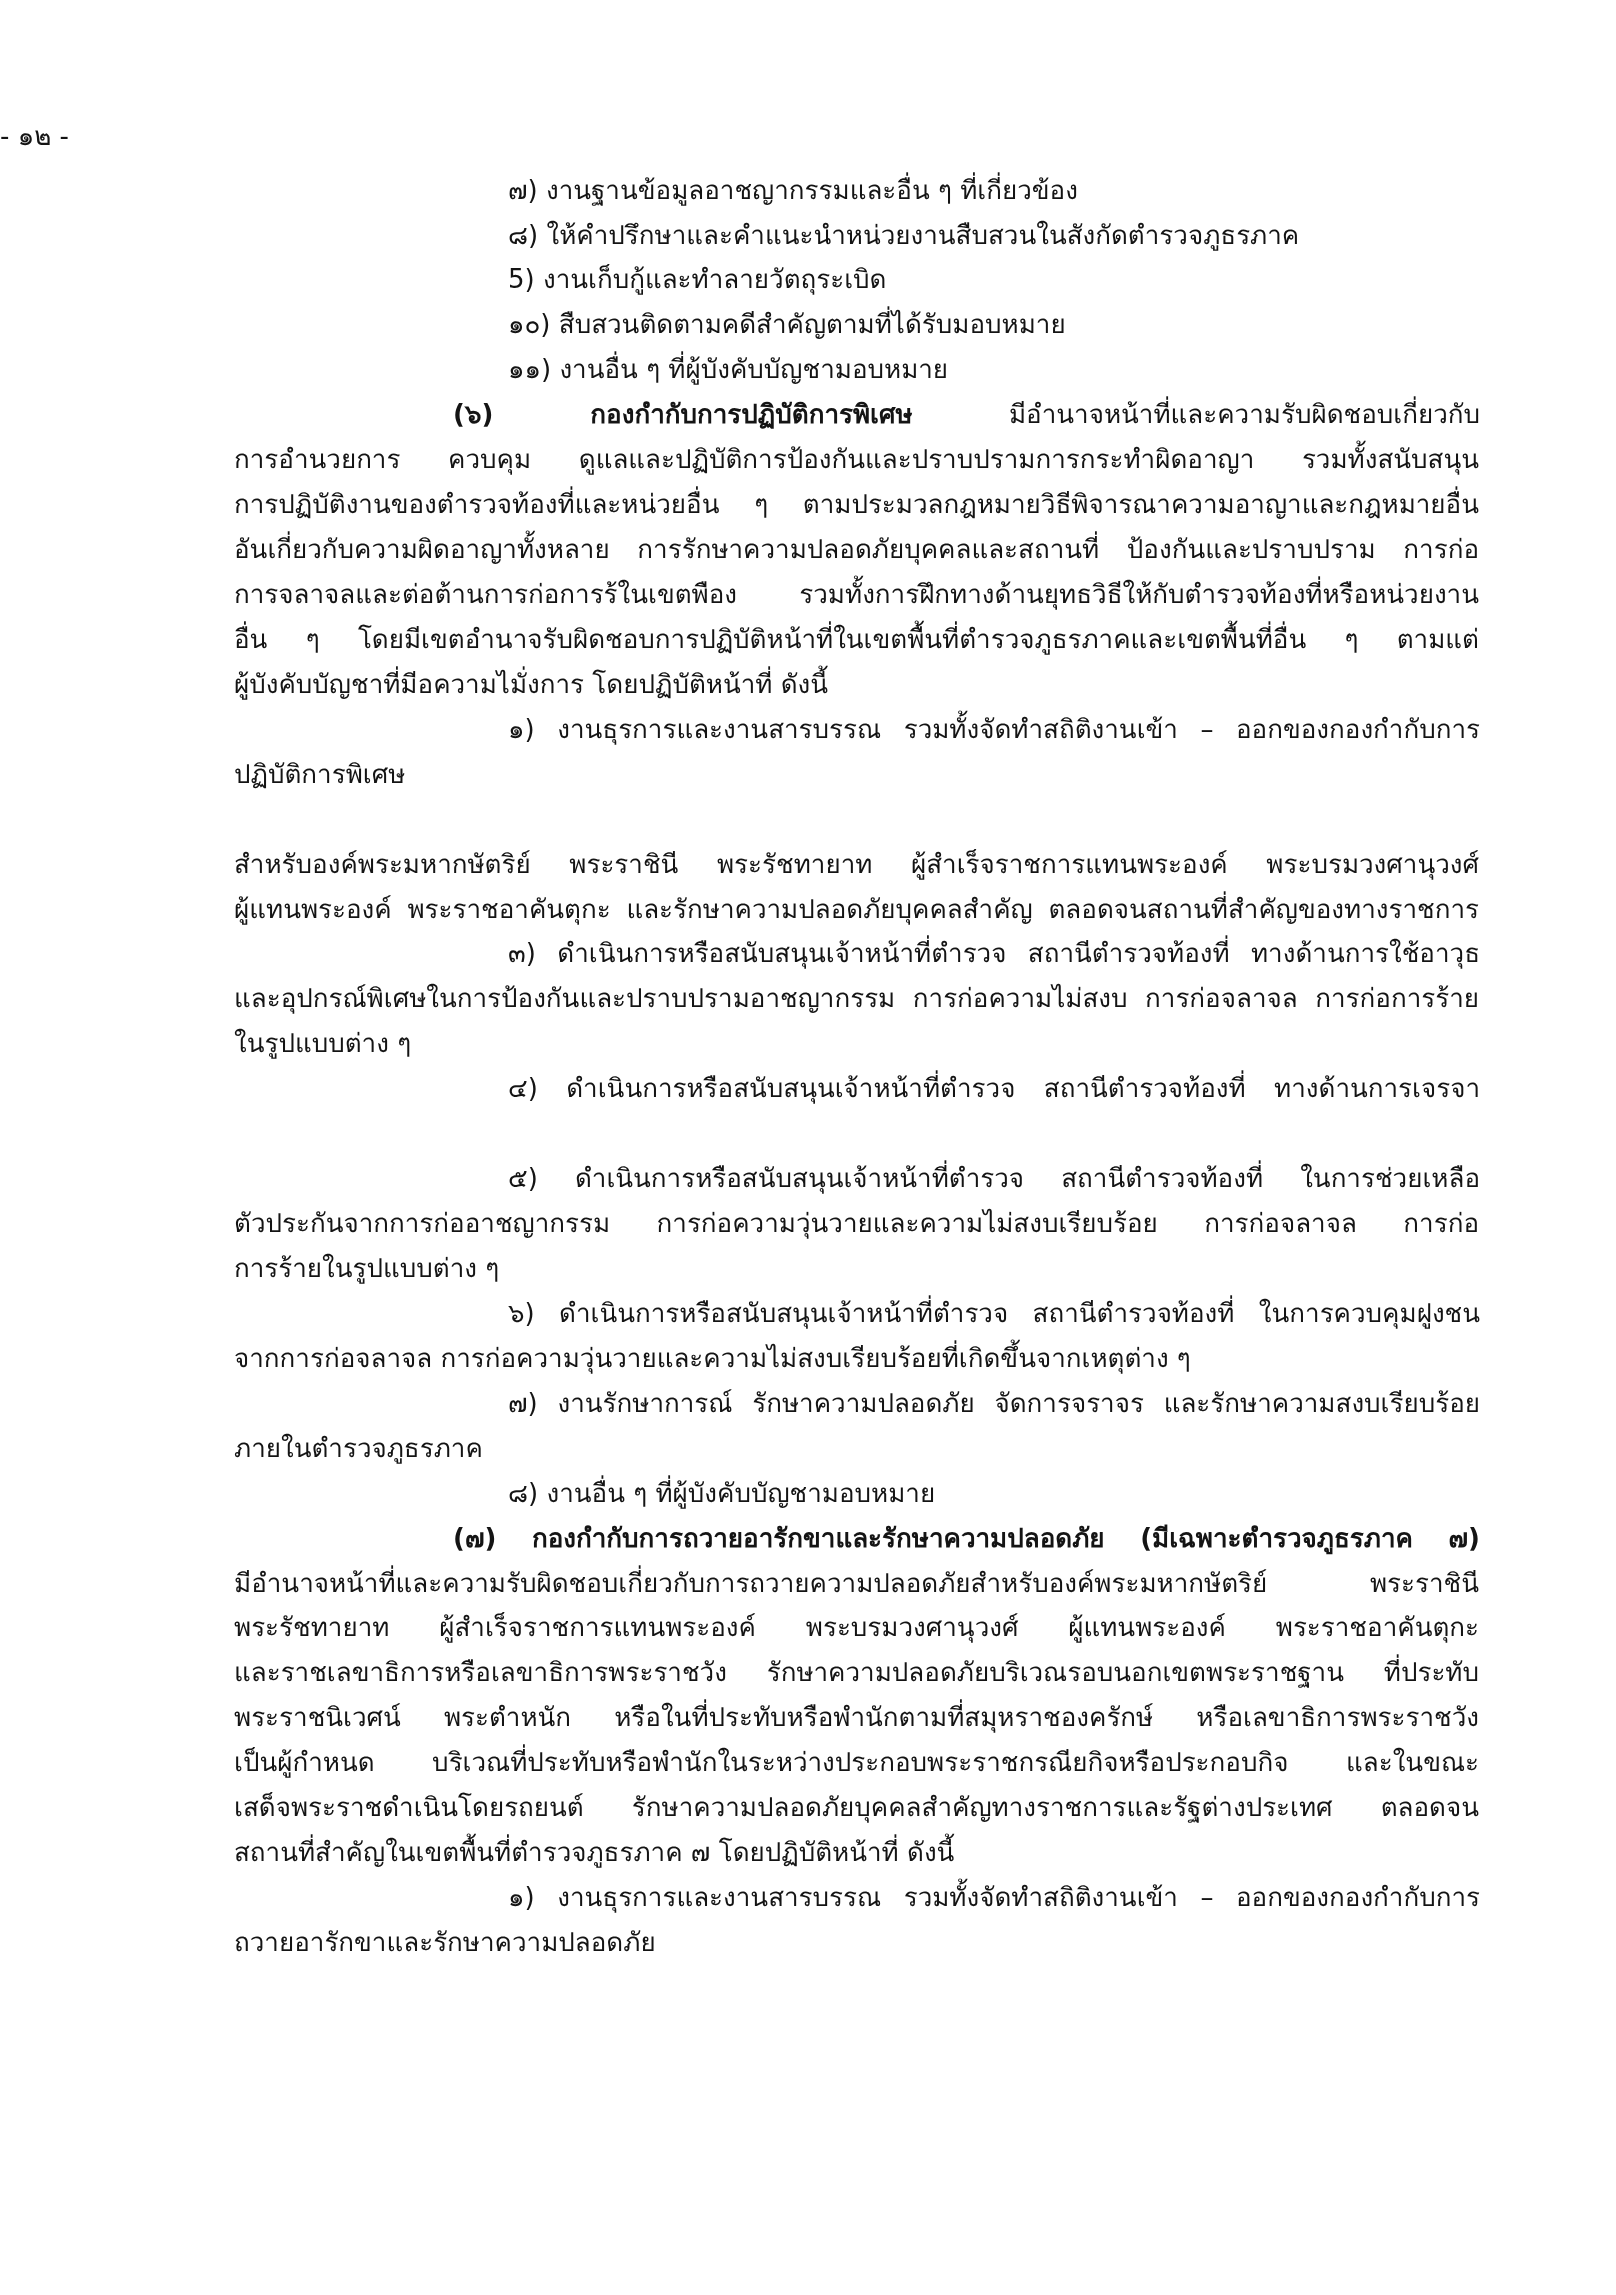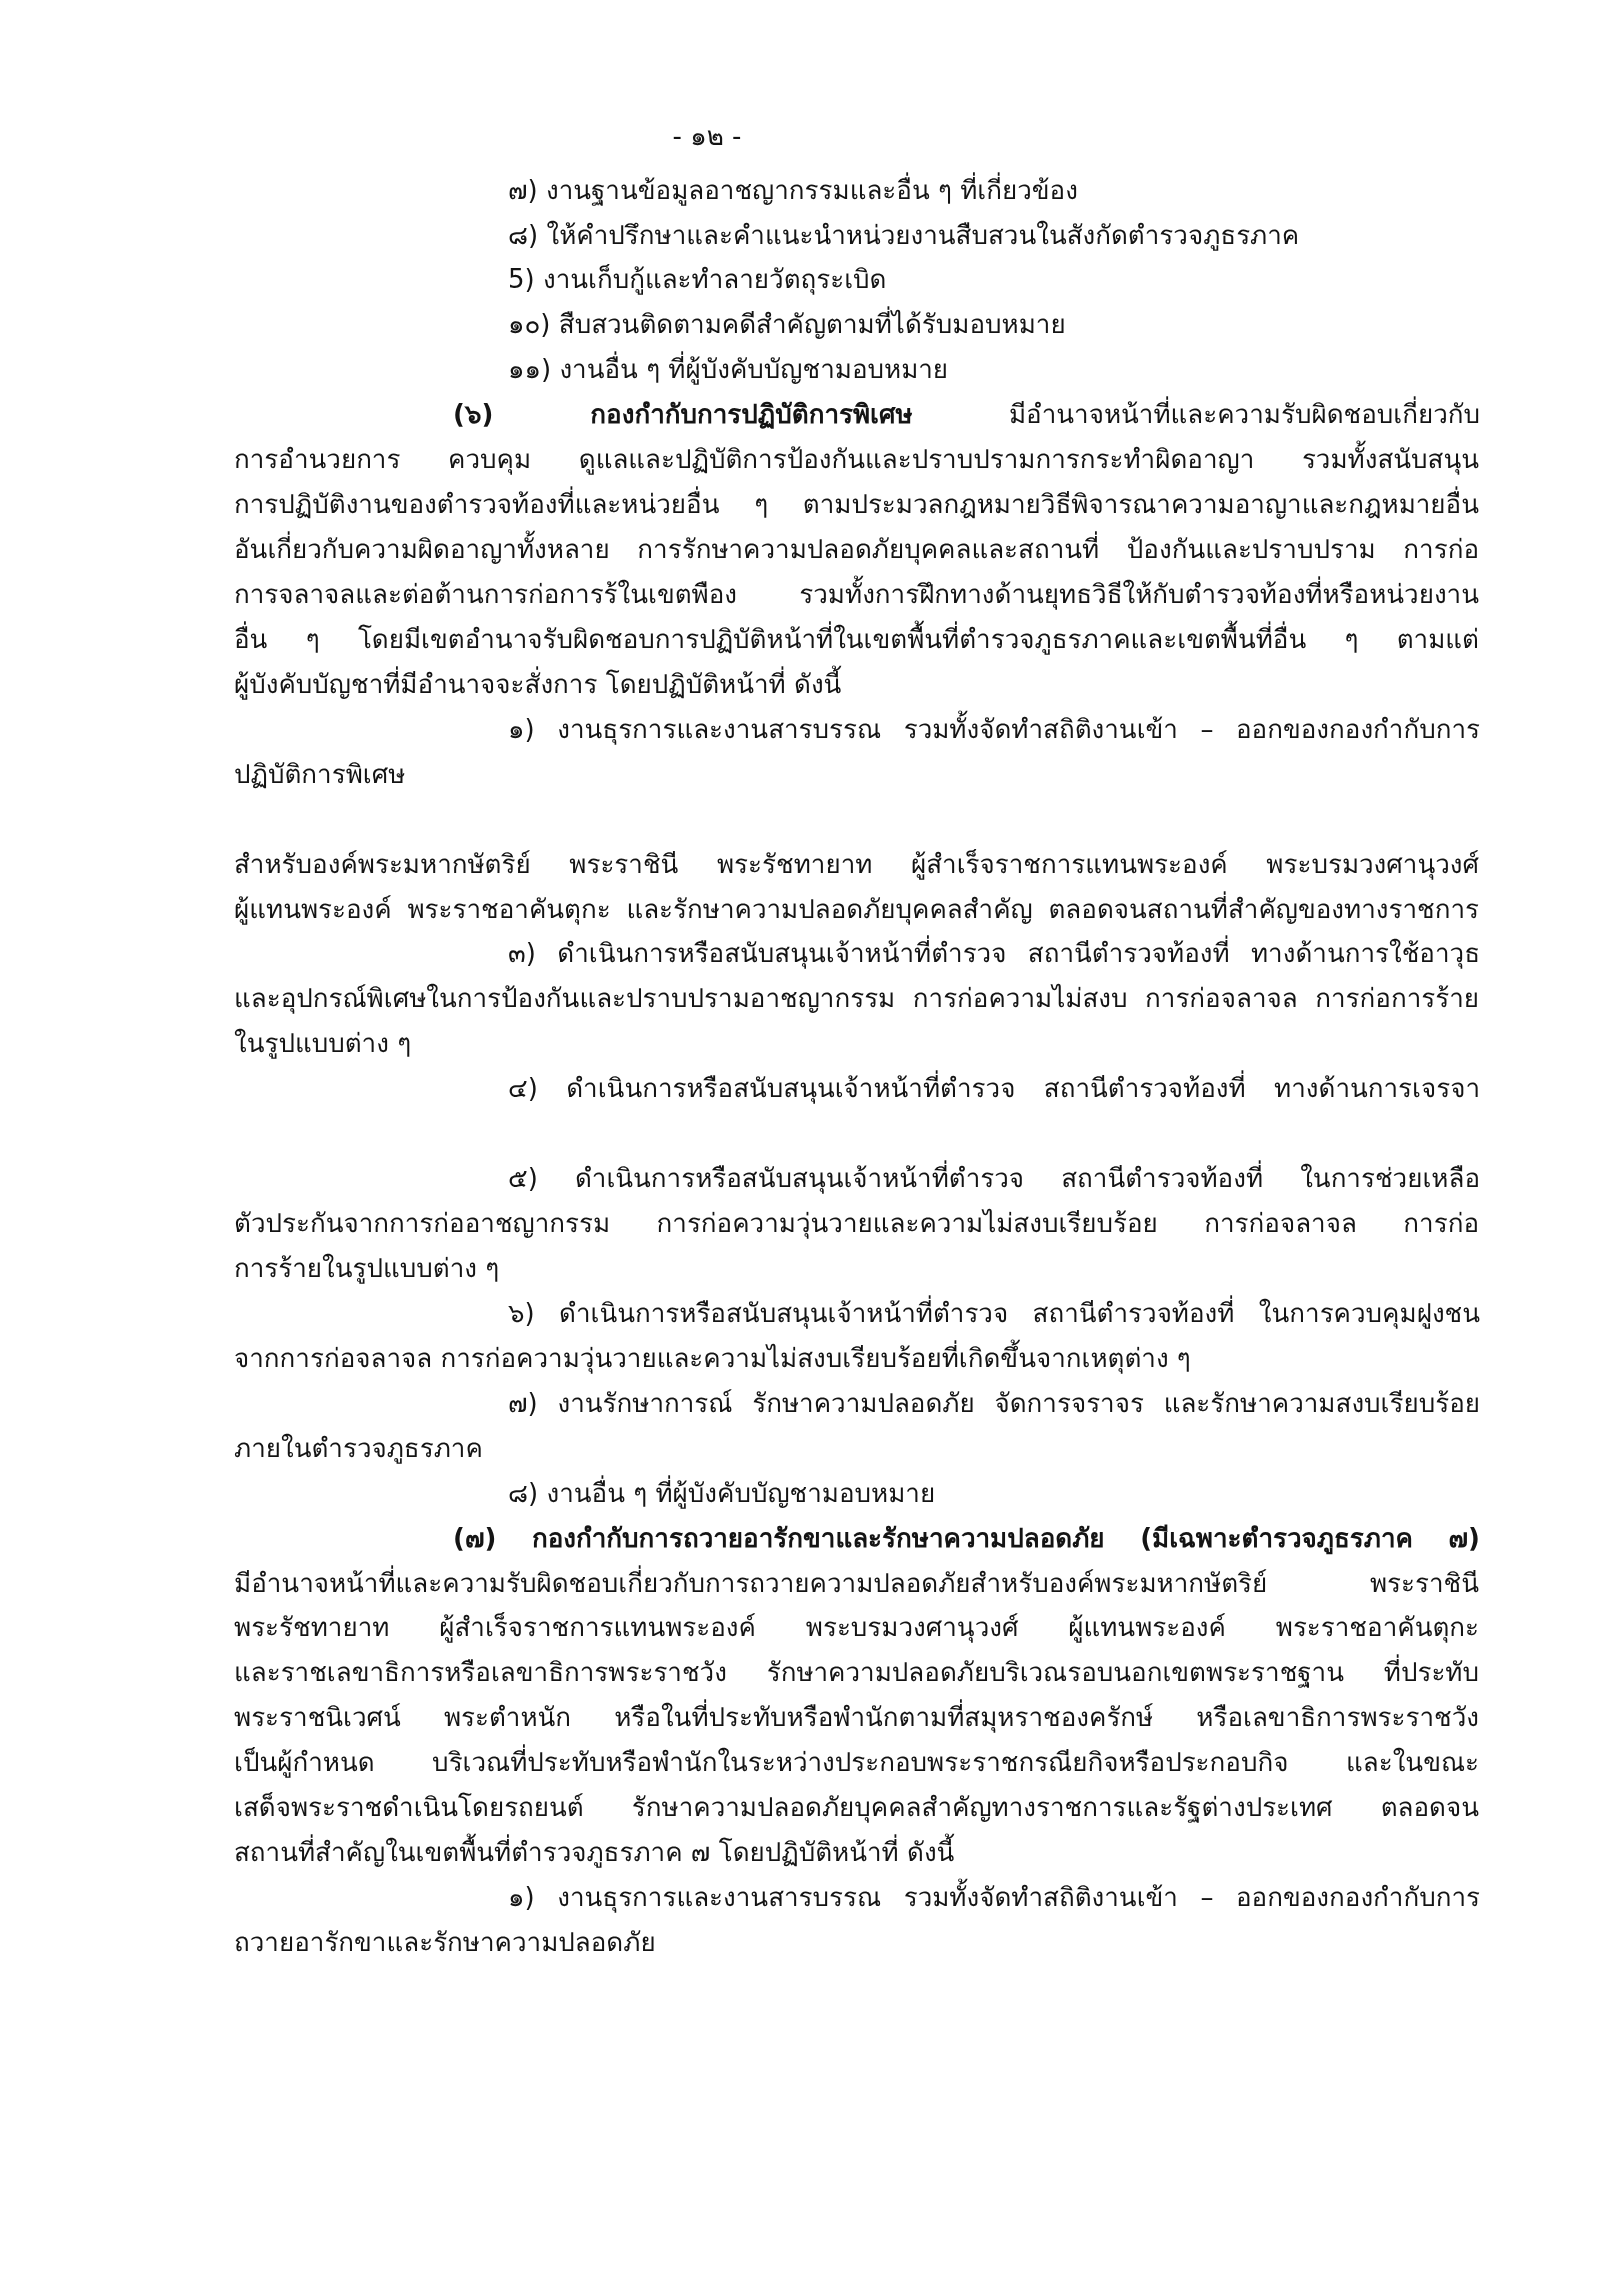--- a/index.html
+++ b/index.html
@@ -15,21 +15,21 @@
     line-height: 39px;
     white-space: nowrap;
     color: #141414;
   }
   .full { left: 234px; width: 1245px; text-align: justify; text-align-last: justify; white-space: normal; height: 39px; overflow: hidden; }
   .lastline { left: 234px; }
   .item { left: 508px; }
   .item-wide { left: 508px; width: 972px; text-align: justify; text-align-last: justify; white-space: normal; height: 39px; overflow: hidden; }
   .heading-wide { left: 453px; width: 1027px; text-align: justify; text-align-last: justify; white-space: normal; height: 39px; overflow: hidden; }
   .bold { font-weight: bold; }
-  .pagenum { left: 0; width: 1318px; text-align: center; top: 117px; margin-left: 48px; }
+  .pagenum { left: 0; width: 1318px; text-align: left; top: 117px; }
 </style>
 </head>
 <body>
 
 <div class="page">
 
   <div class="line pagenum">- ๑๒ -</div>
 
   <div class="line item" style="top:171px">๗) งานฐานข้อมูลอาชญากรรมและอื่น ๆ ที่เกี่ยวข้อง</div>
   <div class="line item" style="top:216px">๘) ให้คำปรึกษาและคำแนะนำหน่วยงานสืบสวนในสังกัดตำรวจภูธรภาค</div>
@@ -39,21 +39,21 @@
 
   <div class="line heading-wide" style="top:395px">
     <span class="bold">(๖) กองกำกับการปฏิบัติการพิเศษ</span>
     <span>มีอำนาจหน้าที่และความรับผิดชอบเกี่ยวกับ</span>
   </div>
   <div class="line full" style="top:440px">การอำนวยการ ควบคุม ดูแลและปฏิบัติการป้องกันและปราบปรามการกระทำผิดอาญา รวมทั้งสนับสนุน</div>
   <div class="line full" style="top:485px">การปฏิบัติงานของตำรวจท้องที่และหน่วยอื่น ๆ ตามประมวลกฎหมายวิธีพิจารณาความอาญาและกฎหมายอื่น</div>
   <div class="line full" style="top:530px">อันเกี่ยวกับความผิดอาญาทั้งหลาย การรักษาความปลอดภัยบุคคลและสถานที่ ป้องกันและปราบปราม การก่อ</div>
   <div class="line full" style="top:575px">การจลาจลและต่อต้านการก่อการร้ในเขตพือง รวมทั้งการฝึกทางด้านยุทธวิธีให้กับตำรวจท้องที่หรือหน่วยงาน</div>
   <div class="line full" style="top:620px">อื่น ๆ โดยมีเขตอำนาจรับผิดชอบการปฏิบัติหน้าที่ในเขตพื้นที่ตำรวจภูธรภาคและเขตพื้นที่อื่น ๆ ตามแต่</div>
-  <div class="line lastline" style="top:665px">ผู้บังคับบัญชาที่มีอำนาจจะสั่งการ โดยปฏิบัติหน้าที่ ดังนี้</div>
+  <div class="line lastline" style="top:665px">ผู้บังคับบัญชาที่มีอความไมั่งการ โดยปฏิบัติหน้าที่ ดังนี้</div>
 
   <div class="line item-wide" style="top:710px">๑) งานธุรการและงานสารบรรณ รวมทั้งจัดทำสถิติงานเข้า – ออกของกองกำกับการ</div>
   <div class="line lastline" style="top:755px">ปฏิบัติการพิเศษ</div>
 
   <div class="line full" style="top:845px">สำหรับองค์พระมหากษัตริย์ พระราชินี พระรัชทายาท ผู้สำเร็จราชการแทนพระองค์ พระบรมวงศานุวงศ์</div>
   <div class="line full" style="top:890px">ผู้แทนพระองค์ พระราชอาคันตุกะ และรักษาความปลอดภัยบุคคลสำคัญ ตลอดจนสถานที่สำคัญของทางราชการ</div>
 
   <div class="line item-wide" style="top:934px">๓) ดำเนินการหรือสนับสนุนเจ้าหน้าที่ตำรวจ สถานีตำรวจท้องที่ ทางด้านการใช้อาวุธ</div>
   <div class="line full" style="top:979px">และอุปกรณ์พิเศษในการป้องกันและปราบปรามอาชญากรรม การก่อความไม่สงบ การก่อจลาจล การก่อการร้าย</div>
   <div class="line lastline" style="top:1024px">ในรูปแบบต่าง ๆ</div>

